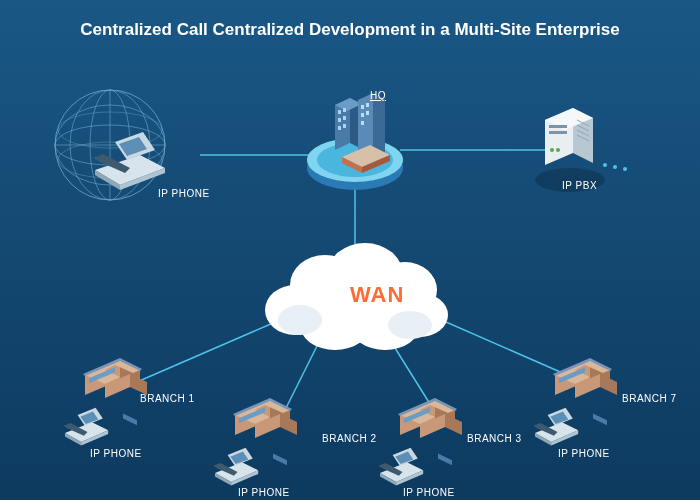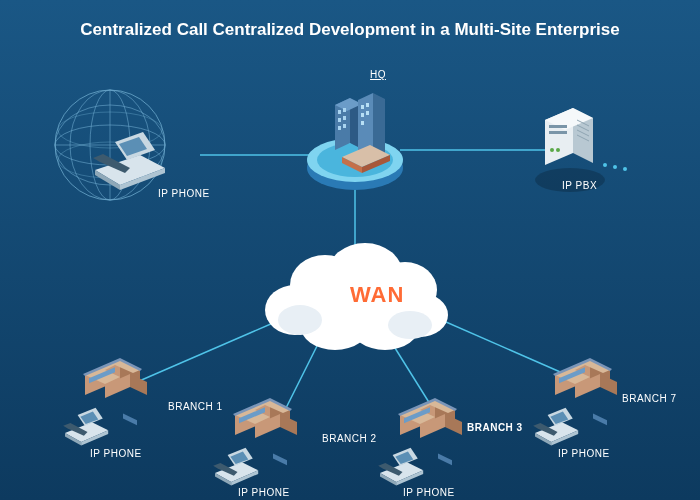--- a/index.html
+++ b/index.html
@@ -216,28 +216,28 @@
   <g transform="translate(555,360)">
       <use href="#branch-building"></use>
     </g>
   <g transform="translate(535,415) scale(0.9)">
       <use href="#ip-phone"></use>
     </g>
 </svg>
 
 <div class="title">Centralized Call Centralized Development in a Multi-Site Enterprise</div>
 
-<div class="label" style="left:370px; top:69px;text-decoration:underline;">HQ</div>
+<div class="label" style="left:370px; top:90px;text-decoration:underline;">HQ</div>
 <div class="label" style="left:158px; top:188px;">IP PHONE</div>
 <div class="label" style="left:562px; top:180px;">IP PBX</div>
 <div class="wan-label" style="left:328px; top:282px;">WAN</div>
 
-<div class="label" style="left:168px; top:393px;margin-top:8px;">BRANCH 1</div>
+<div class="label" style="left:140px; top:393px;">BRANCH 1</div>
 <div class="label" style="left:90px; top:448px;">IP PHONE</div>
 
 <div class="label" style="left:302px; top:433px;margin-left:20px;">BRANCH 2</div>
 <div class="label" style="left:238px; top:487px;">IP PHONE</div>
 
-<div class="label" style="left:467px; top:422px;font-weight:bold;">BRANCH 3</div>
+<div class="label" style="left:467px; top:433px;">BRANCH 3</div>
 <div class="label" style="left:403px; top:487px;">IP PHONE</div>
 
 <div class="label" style="left:622px; top:393px;">BRANCH 7</div>
 <div class="label" style="left:558px; top:448px;">IP PHONE</div>
 
 </body></html>

